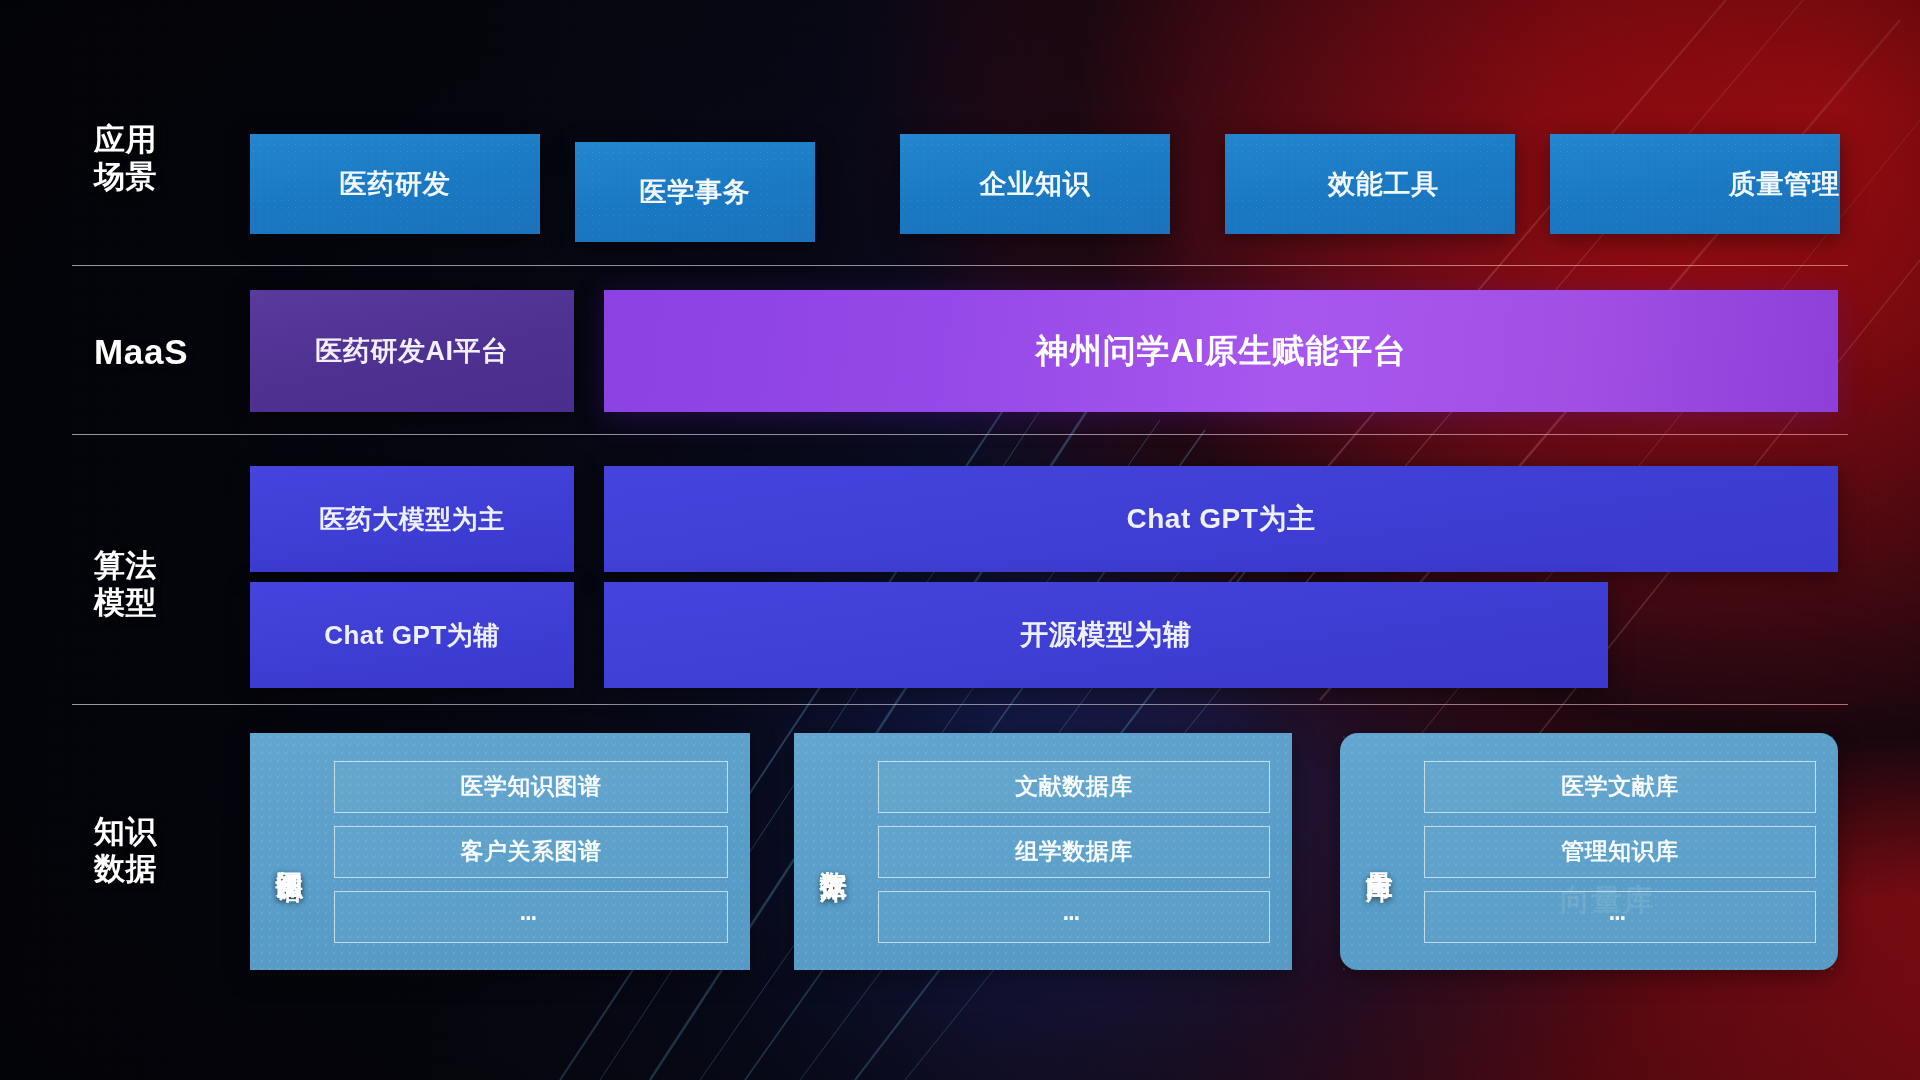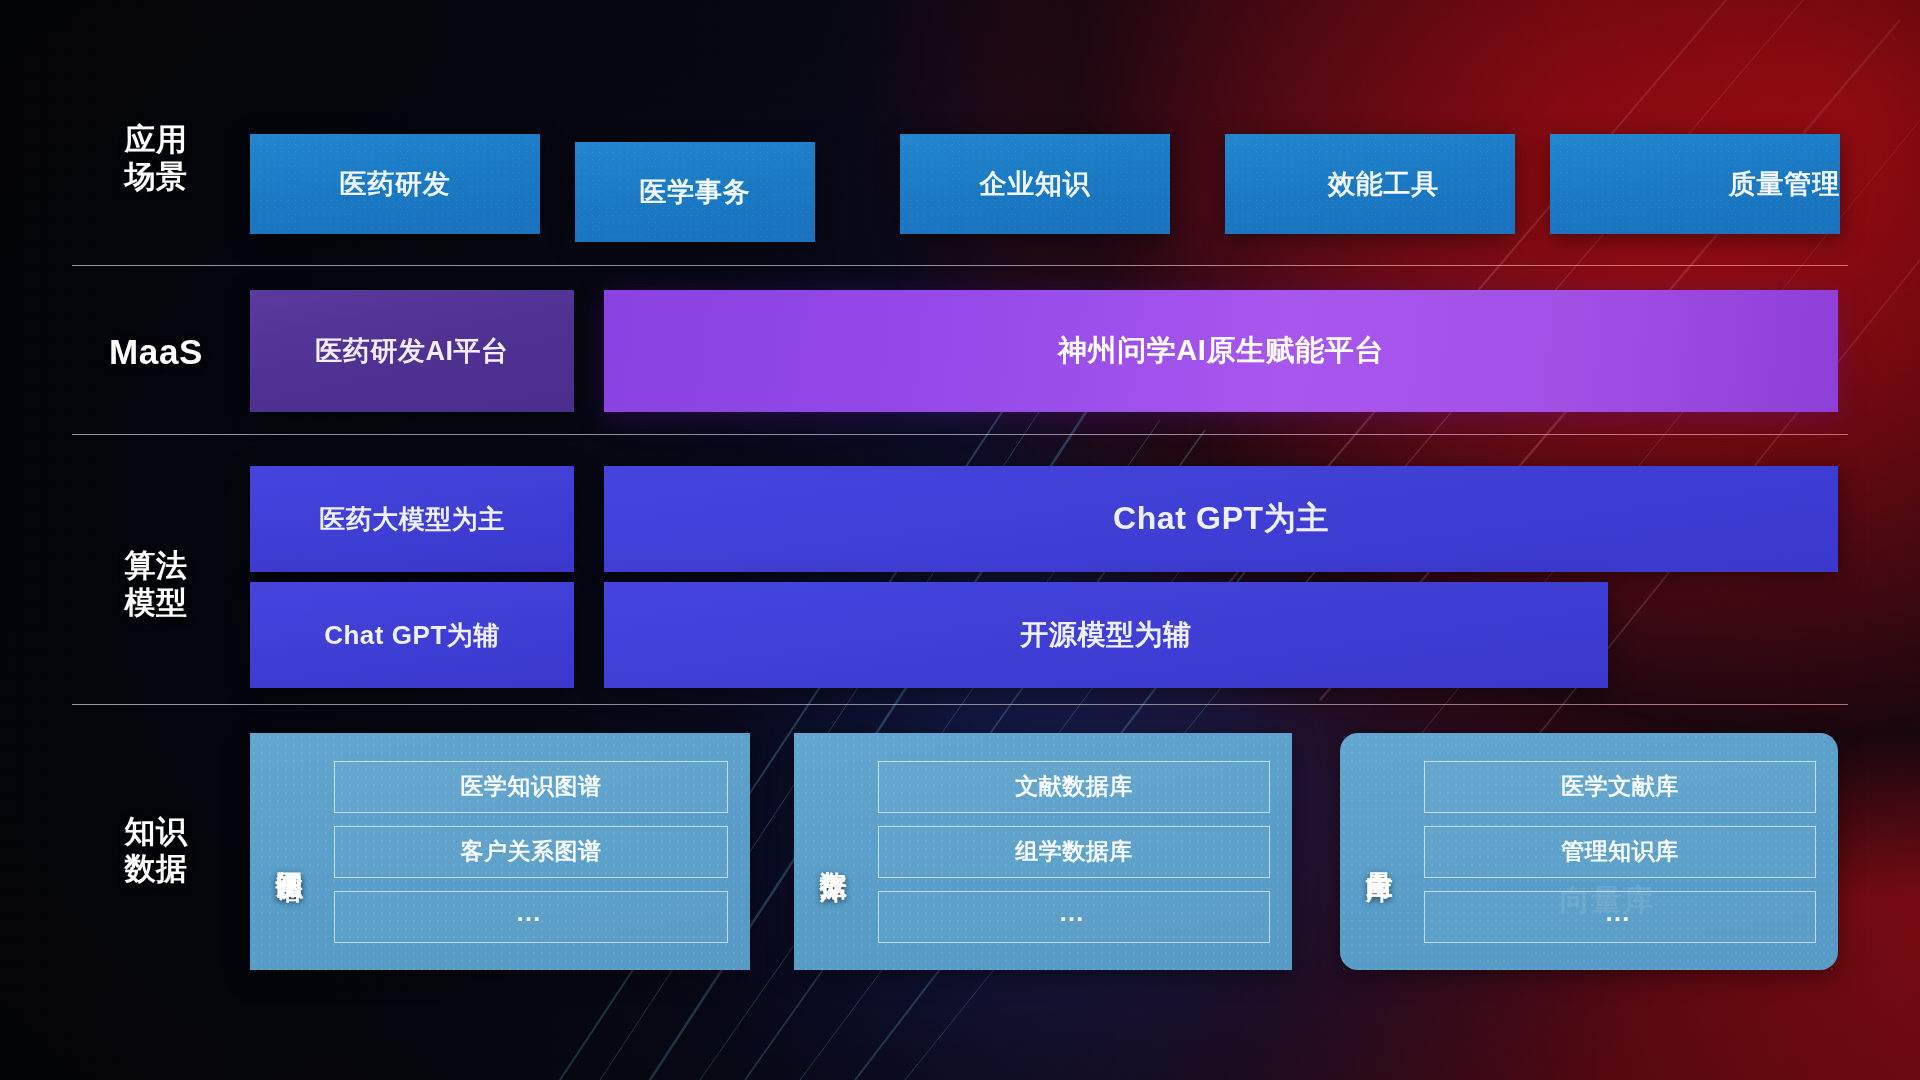--- a/index.html
+++ b/index.html
@@ -43,21 +43,21 @@
   .divider{
     position:absolute; left:72px; width:1776px; height:1px;
     background:linear-gradient(90deg, rgba(210,205,215,.72) 0%, rgba(205,200,215,.70) 55%, rgba(225,140,150,.78) 100%);
   }
   #div-1{ top:265px; }
   #div-2{ top:434px; }
   #div-3{ top:704px; }
 
   .row-label{
     position:absolute; left:94px; width:124px;
-    color:#fff; font-weight:700; text-align:center;
+    color:#fff; font-weight:700; 
     letter-spacing:.02em; line-height:1.18;
     text-shadow:0 2px 7px rgba(0,0,0,.75);
   }
 
   
   .app-box{
     position:absolute; top:134px; height:100px;
     background:linear-gradient(172deg,#2386cf 0%,#1a78c2 55%,#1a72bb 100%);
     display:flex; align-items:center; justify-content:center;
     color:#f2f7fc; font-size:27px; font-weight:700; letter-spacing:.03em;
@@ -74,35 +74,35 @@
     position:absolute; left:250px; top:290px; width:324px; height:122px;
     background:linear-gradient(168deg,#5b3a9e 0%,#4e3191 52%,#4a2d8c 100%);
     display:flex; align-items:center; justify-content:center;
     color:#f3eefc; font-size:27px; font-weight:700; letter-spacing:.02em;
     box-shadow:0 5px 22px rgba(0,0,0,.4);
   }
   .maas-right{
     position:absolute; left:604px; top:290px; width:1234px; height:122px;
     background:linear-gradient(96deg,#8a42e0 0%,#9549e8 28%,#a857ee 56%,#a24fe4 78%,#8d3fd8 100%);
     display:flex; align-items:center; justify-content:center;
-    color:#ffffff; font-size:29px; font-weight:700; letter-spacing:.02em;
+    color:#ffffff; font-size:33px; font-weight:700; letter-spacing:.02em;
     box-shadow:0 5px 26px rgba(90,20,160,.34);
   }
 
   
   .alg-box{
     position:absolute;
     background:linear-gradient(172deg,#4545de 0%,#3e3ed4 55%,#3b38cd 100%);
     display:flex; align-items:center; justify-content:center;
     color:#eef0ff; font-weight:700; letter-spacing:.02em;
     box-shadow:0 5px 22px rgba(0,0,0,.4);
   }
   #alg-l1{ left:250px; top:466px; width:324px; height:106px; font-size:26px; }
   #alg-l2{ left:250px; top:582px; width:324px; height:106px; font-size:26px; }
-  #alg-r1{ left:604px; top:466px; width:1234px; height:106px; font-size:32px; }
+  #alg-r1{ left:604px; top:466px; width:1234px; height:106px; font-size:28px; }
   #alg-r2{ left:604px; top:582px; width:1004px; height:106px; font-size:28px; }
 
   
   .kn-panel{
     position:absolute; top:733px; height:237px;
     background:linear-gradient(170deg,#63a6cf 0%,#589dc8 60%,#569ac5 100%);
     display:flex; align-items:stretch;
     box-shadow:0 6px 24px rgba(0,0,0,.4);
   }
   .kn-panel .dots{
@@ -126,20 +126,21 @@
   .kn-items{
     position:relative; z-index:2;
     flex:1 1 auto; display:flex; flex-direction:column;
     justify-content:center; gap:13px; padding:16px 22px 16px 6px;
   }
   .kn-item{
     height:52px; border:1px solid rgba(255,255,255,.62);
     display:flex; align-items:center; justify-content:center;
     color:#f7fbfe; font-size:23px; font-weight:700; letter-spacing:.02em;
     background:rgba(255,255,255,.035);
+    font-family:Liberation Mono, monospace;
   }
   .kn-item.ellipsis{ font-size:26px; letter-spacing:.2em; padding-bottom:8px; }
 
   .wm{
     position:absolute; left:1560px; top:880px;
     font-size:30px; font-weight:700; color:rgba(255,255,255,.10);
     letter-spacing:.06em; pointer-events:none;
   }
 </style>
 </head>

